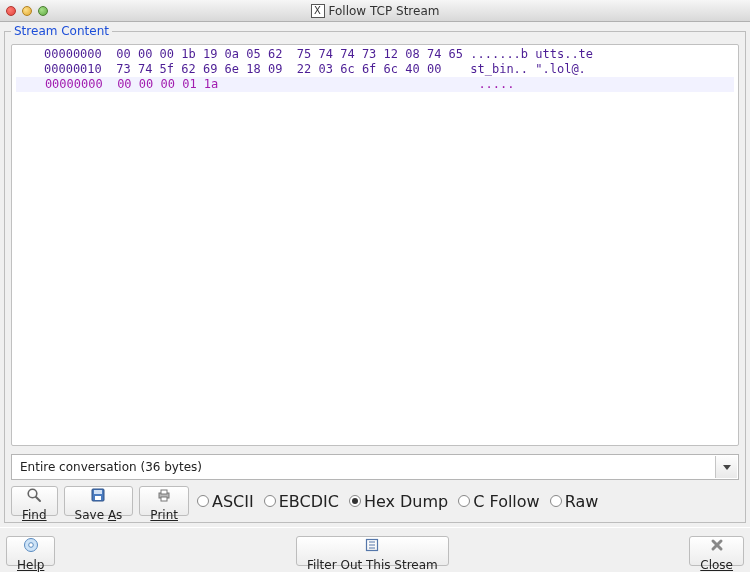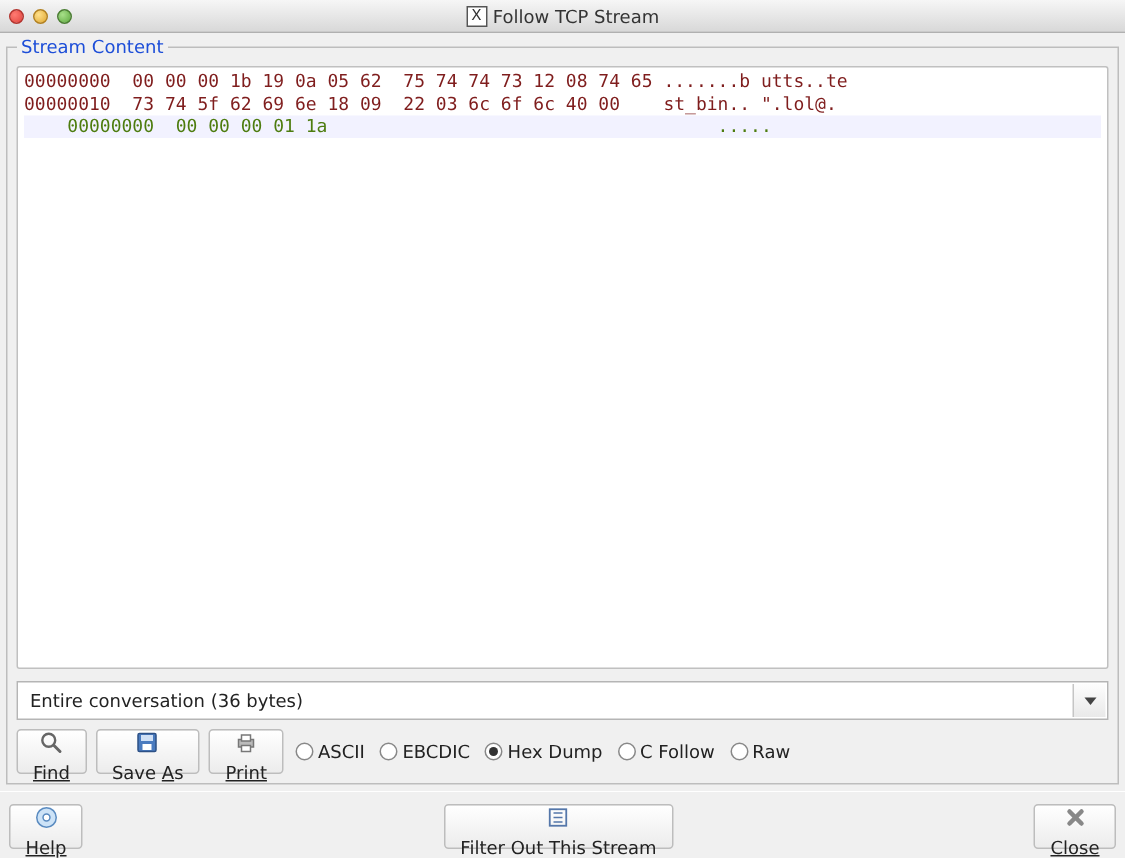--- a/index.html
+++ b/index.html
@@ -81,22 +81,22 @@
     border: 1px solid #c0c0c0;
     border-radius: 2px;
     flex: 1;
     overflow: auto;
     padding: 2px 4px;
     font-family: "DejaVu Sans Mono", "Liberation Mono", Menlo, monospace;
     font-size: 12px;
     line-height: 15px;
     white-space: pre;
   }
-  .hex-pane .red { color: #7f1d1d; }
-  .hex-pane .blue { color: #4d7c0f; background: #f2f2ff; display: block; }
+  .hex-pane .red { color: #4c1d95; margin-left: 28px; }
+  .hex-pane .blue { color: #a21caf; background: #f2f2ff; display: block; }
 
   
   .dropdown-row {
     margin-top: 8px;
     display: flex;
   }
   .combo {
     flex: 1;
     height: 26px;
     background: #ffffff;
@@ -150,21 +150,21 @@
     width: 16px; height: 16px;
   }
 
   
   .radio-wrap {
     display: inline-flex;
     align-items: center;
     gap: 3px;
     cursor: pointer;
     padding: 0 2px;
-    font-size: 12px;
+    font-size: 16px;
   }
   .radio {
     width: 12px; height: 12px;
     border: 1px solid #888;
     border-radius: 50%;
     background: #fff;
     display: inline-flex;
     align-items: center; justify-content: center;
   }
   .radio.checked::after {

